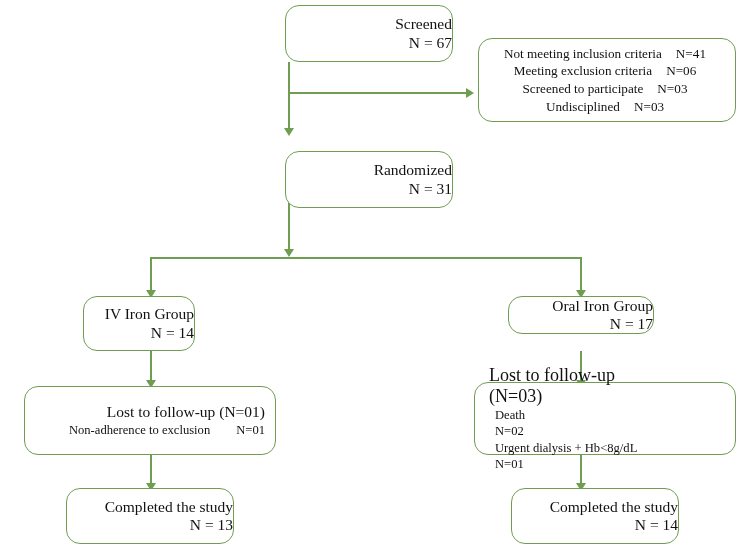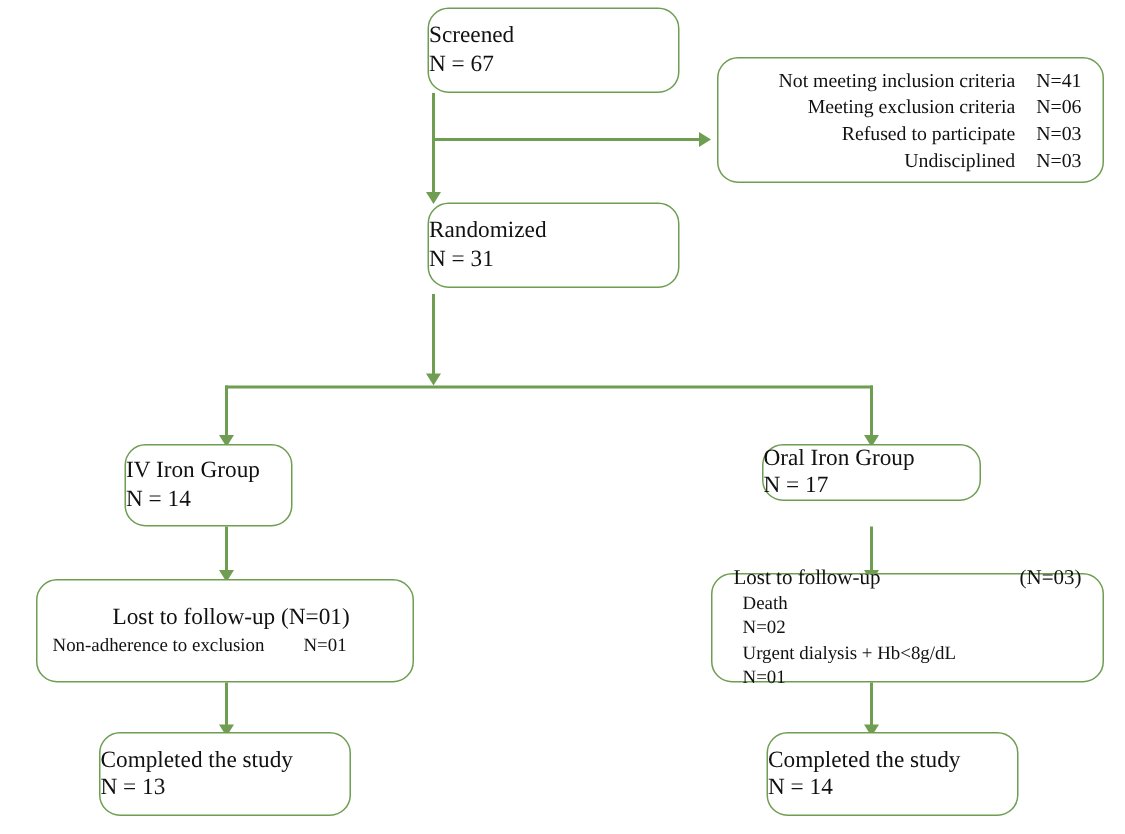--- a/index.html
+++ b/index.html
@@ -18,41 +18,41 @@
   }
 
   .node {
     position: absolute;
     box-sizing: border-box;
     border: 1.6px solid #6f9e52;
     border-radius: 14px;
     background: #ffffff;
     display: flex;
     flex-direction: column;
-    align-items: flex-start;
+    align-items: flex-end;
     justify-content: center;
   }
 
   .node .line {
     white-space: nowrap;
     line-height: 1.18;
   }
 
   .title-line {
     font-size: 15.5px;
     text-align: center;
   }
   .sub-line {
     font-size: 15.5px;
     text-align: center;
   }
 
   
   .listbox {
-    align-items: flex-end;
+    align-items: center;
     justify-content: center;
     padding: 6px 14px 6px 10px;
   }
   .listbox .row {
     display: flex;
     justify-content: space-between;
     font-size: 13.2px;
     line-height: 1.34;
     white-space: nowrap;
   }
@@ -77,22 +77,23 @@
   }
 
   .lost-right {
     align-items: stretch;
     justify-content: center;
     padding: 5px 14px 5px 14px;
   }
   .lost-right .hdr {
     display: flex;
     justify-content: space-between;
-    font-size: 14px;
-    white-space: nowrap;
+    font-size: 18px;
+    white-space: nowrap;
+    flex-direction: column;
   }
   .lost-right .row {
     display: flex;
     justify-content: space-between;
     font-size: 12.6px;
     line-height: 1.3;
     white-space: nowrap;
     padding-left: 6px;
     flex-direction: column;
   }
@@ -159,30 +160,30 @@
   <div class="node listbox" style="left:478px; top:38px; width:258px; height:84px;">
     <div class="row">
       <span class="rlabel">Not meeting inclusion criteria</span>
       <span class="rvalue">N=41</span>
     </div>
     <div class="row">
       <span class="rlabel">Meeting exclusion criteria</span>
       <span class="rvalue">N=06</span>
     </div>
     <div class="row">
-      <span class="rlabel">Refused to participate</span>
+      <span class="rlabel">Screened to participate</span>
       <span class="rvalue">N=03</span>
     </div>
     <div class="row">
       <span class="rlabel">Undisciplined</span>
       <span class="rvalue">N=03</span>
     </div>
   </div>
 
-  <div class="node" style="left:285px; top:135px; width:168px; height:57px;">
+  <div class="node" style="left:285px; top:151px; width:168px; height:57px;">
     <div class="line title-line">Randomized</div>
     <div class="line sub-line">N = 31</div>
   </div>
 
   <div class="node" style="left:83px; top:296px; width:112px; height:55px;">
     <div class="line title-line">IV Iron Group</div>
     <div class="line sub-line">N = 14</div>
   </div>
 
   <div class="node" style="left:508px; top:296px; width:146px; height:38px;">

